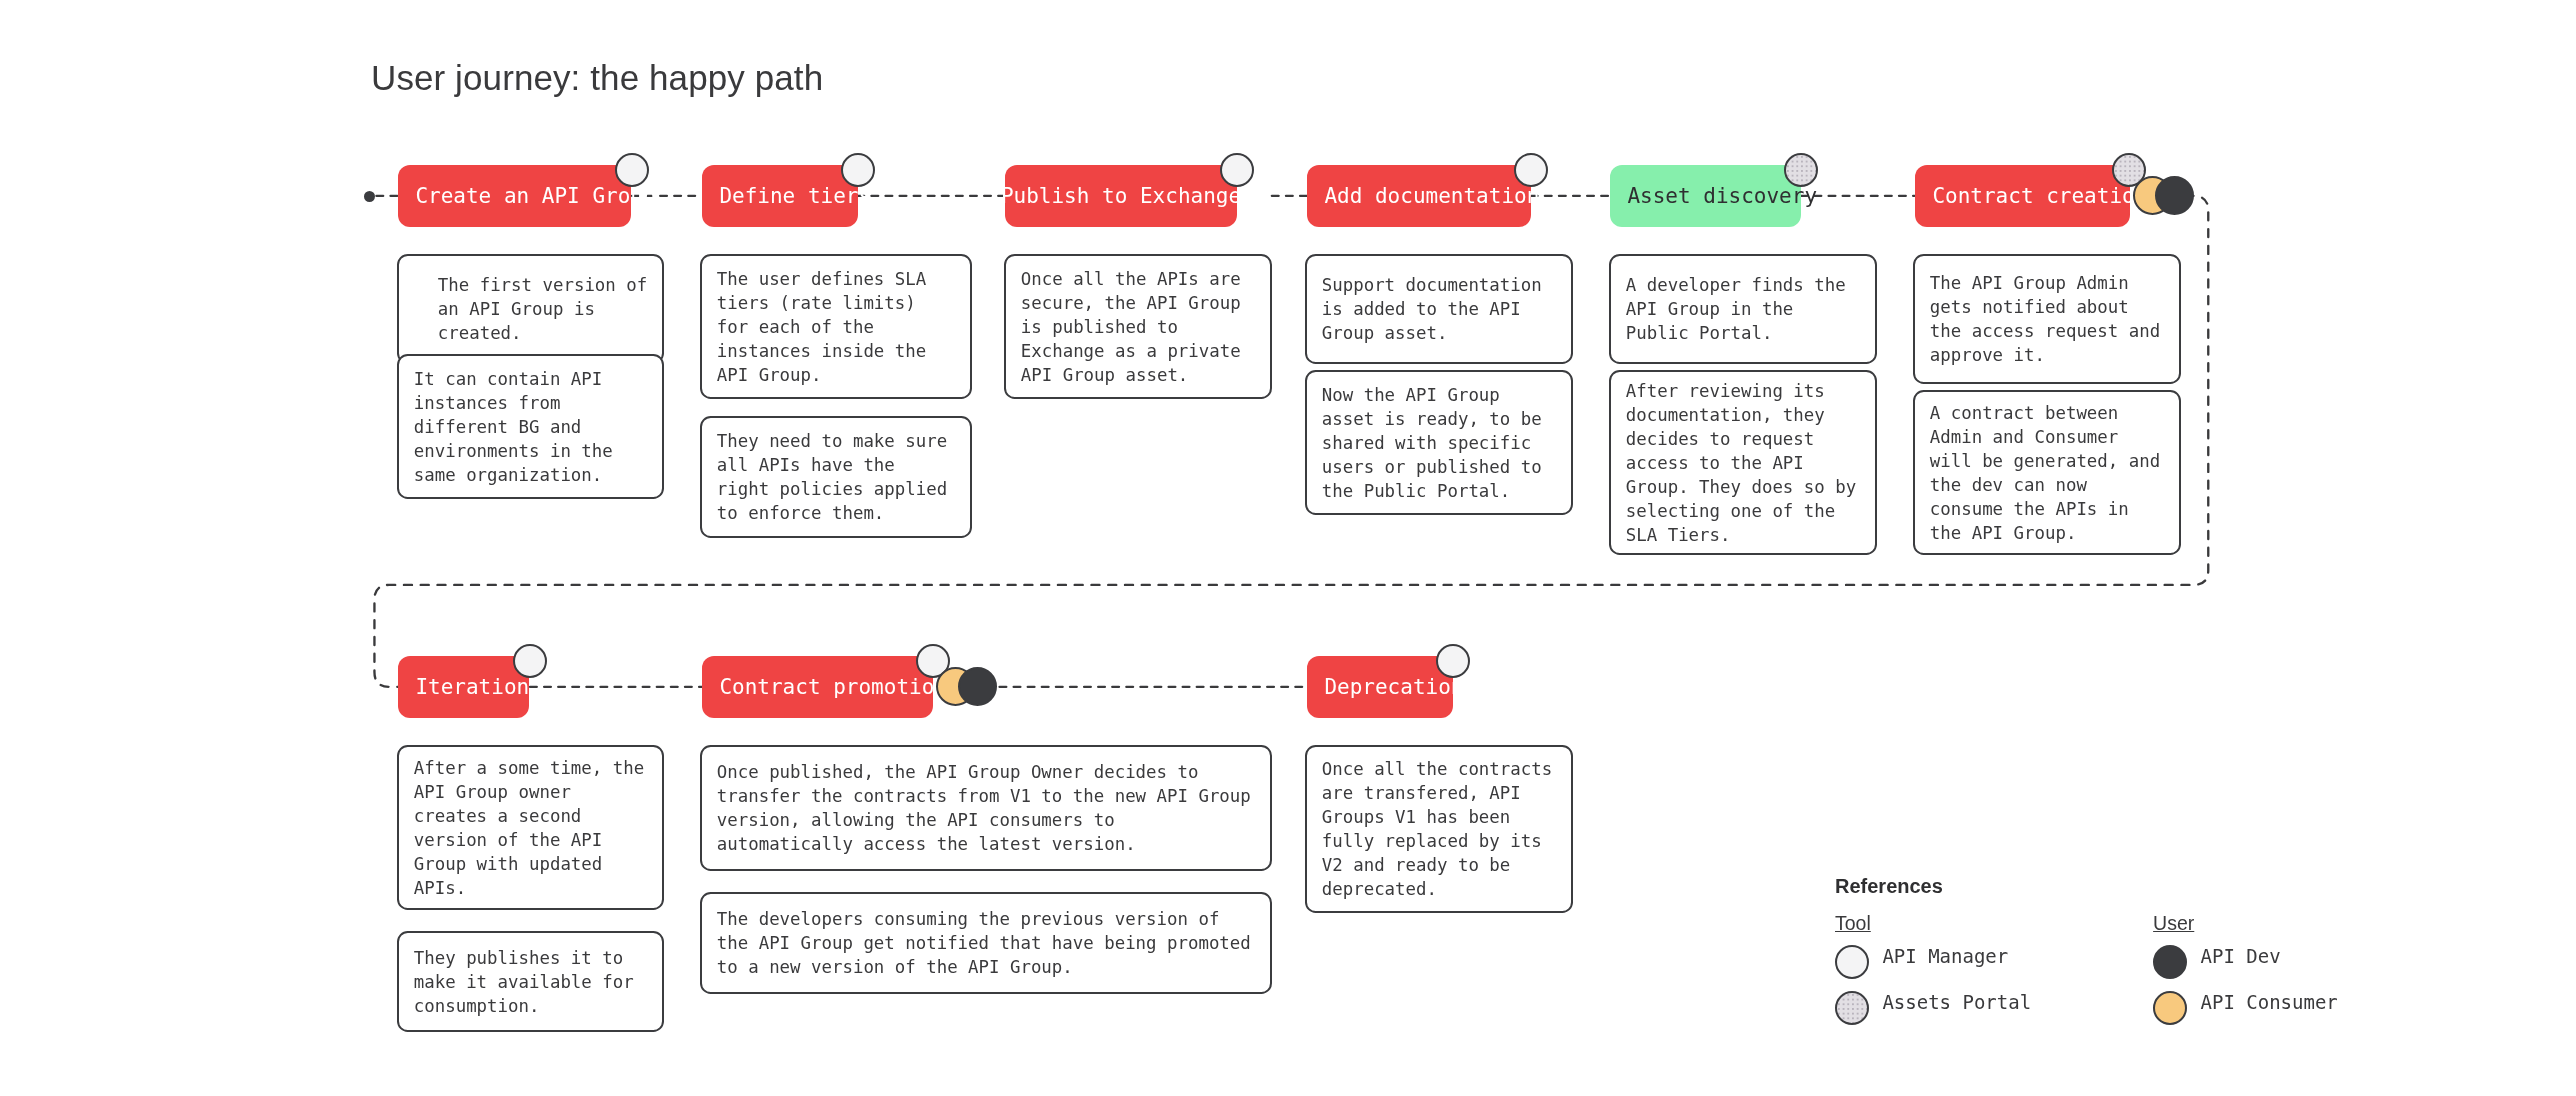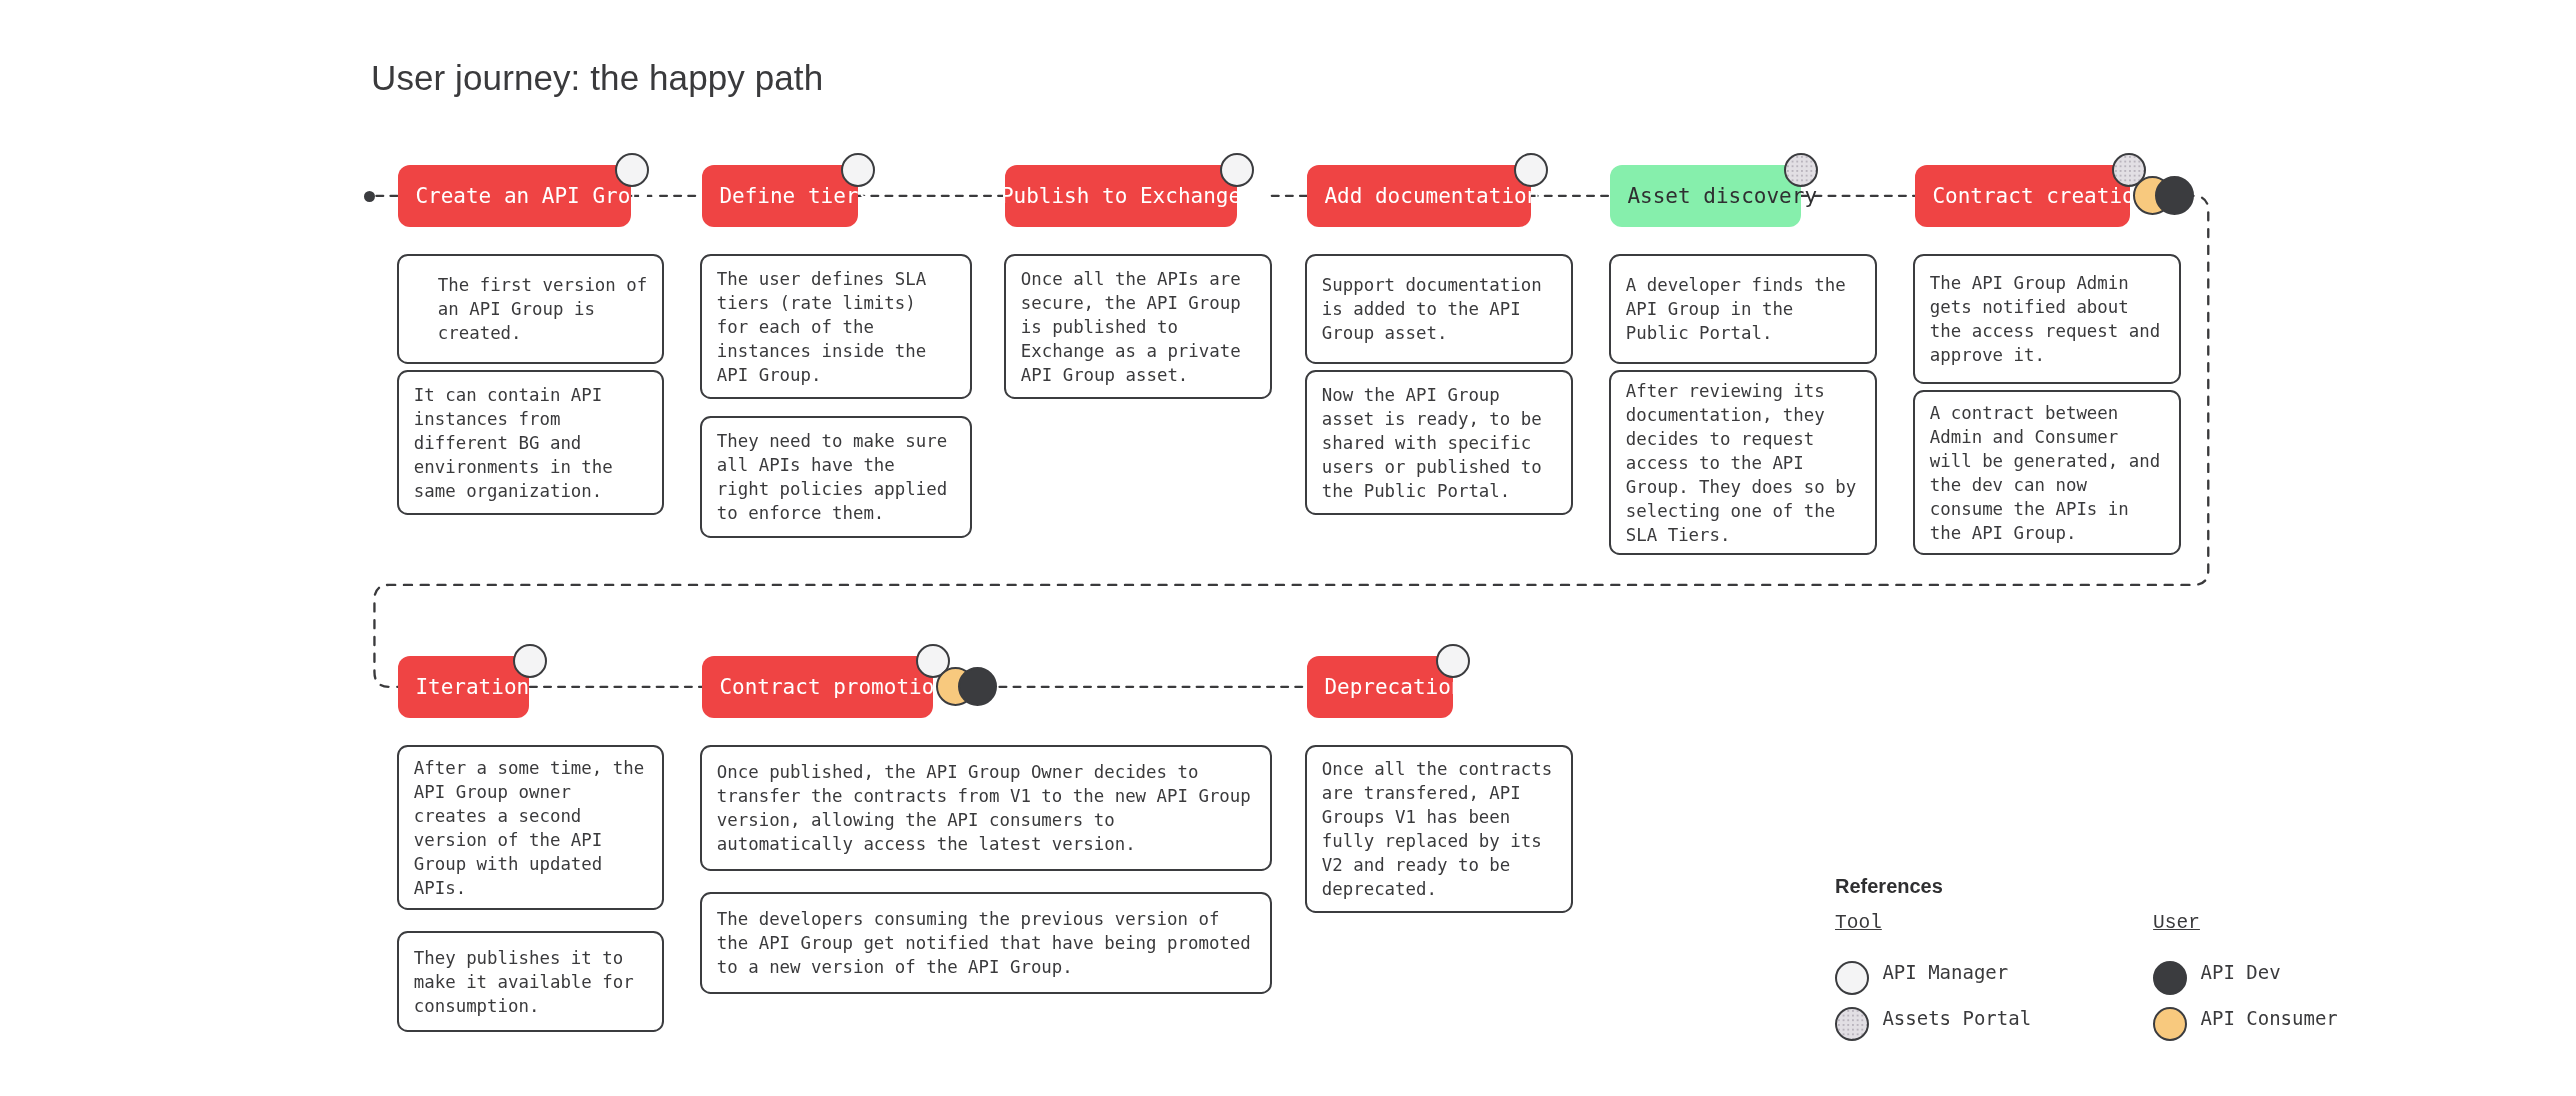--- a/index.html
+++ b/index.html
@@ -104,24 +104,24 @@
 
   
   .references{position:absolute;z-index:3;left:1835px;top:875px;}
   .ref-title{
     font-family:"Liberation Sans", sans-serif;
     font-weight:bold;font-size:20px;color:#2f2f31;
     margin-bottom:14px;
   }
   .ref-cols{display:flex;gap:122px;}
   .ref-col-head{
-    font-family:Liberation Mono, monospace;
+    font-family:Liberation Sans, sans-serif;
     font-size:19.5px;color:#3a3a3c;
     text-decoration:underline;
-    margin-bottom:27px;
+    margin-bottom:10px;
   }
   .ref-item{display:flex;align-items:flex-start;gap:13.4px;margin-bottom:12px;}
   .ref-swatch{
     width:34px;height:34px;border-radius:50%;
     border:2px solid #3b3c3f;box-sizing:border-box;flex:0 0 auto;
   }
   .ref-swatch.manager{background:#f4f4f5;}
   .ref-swatch.portal{
     background:#e2dfe4;
     background-image:
@@ -172,21 +172,21 @@
 
   <div class="node dark" style="left:398px;top:165px;width:233px;">
     <span class="node-label">Create an API Group</span>
   </div>
   <div class="badge manager" style="left:615px;top:153px;"></div>
   <div class="card" style="left:397px;top:254px;width:267px;height:110px;justify-content:flex-end;">
     <span class="card-text">The first version of
 an API Group is
 created.</span>
   </div>
-  <div class="card" style="left:397px;top:370px;width:267px;height:145px;">
+  <div class="card" style="left:397px;top:354px;width:267px;height:145px;">
     <span class="card-text">It can contain API
 instances from
 different BG and
 environments in the
 same organization.</span>
   </div>
 
   <div class="node dark" style="left:702px;top:165px;width:156px;">
     <span class="node-label">Define tiers</span>
   </div>

